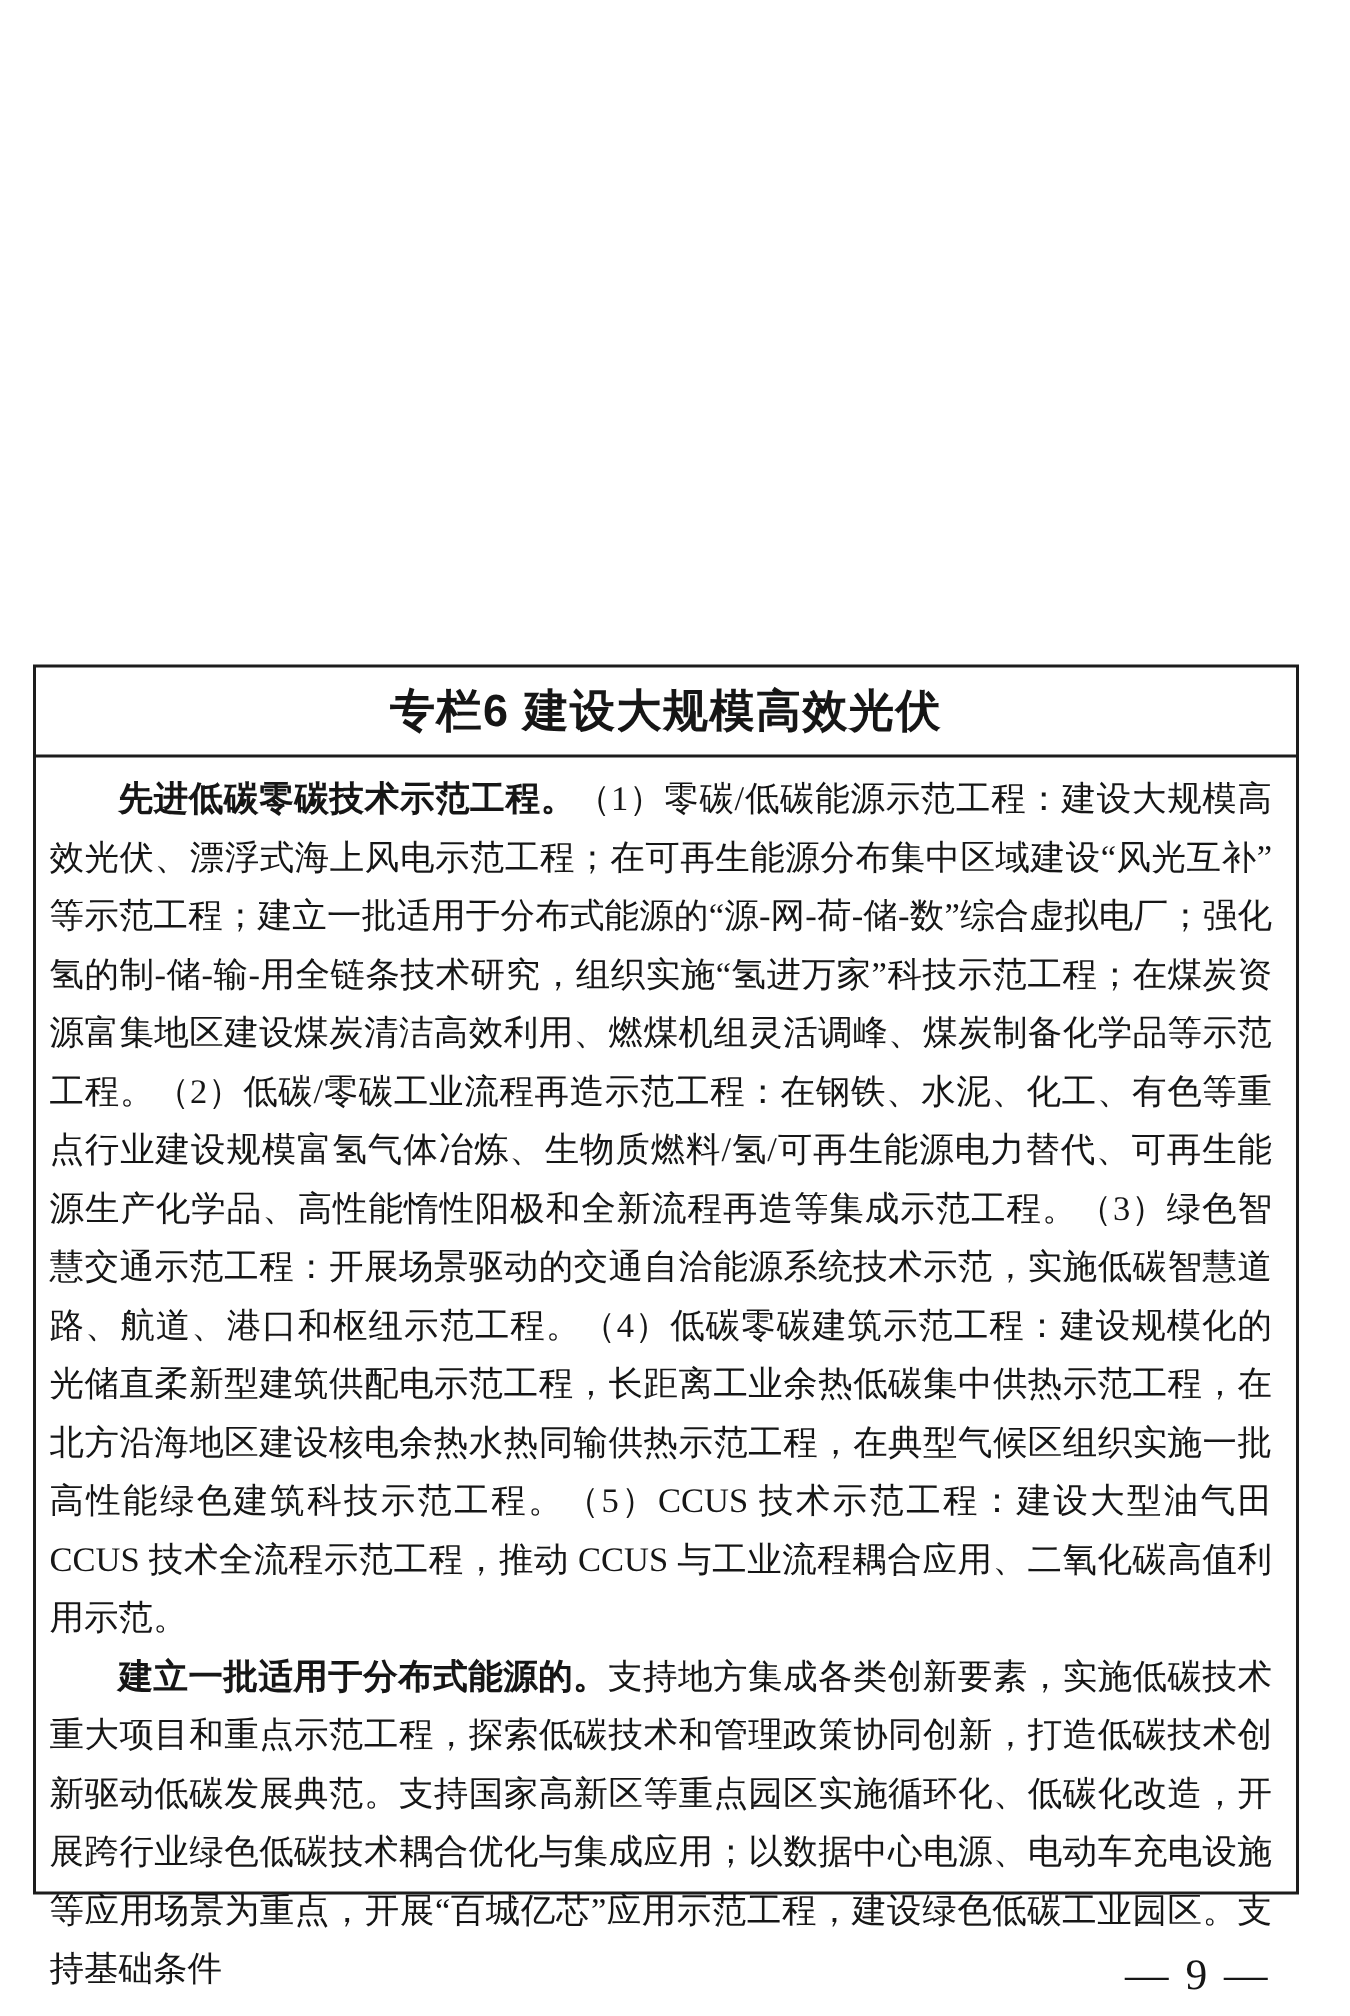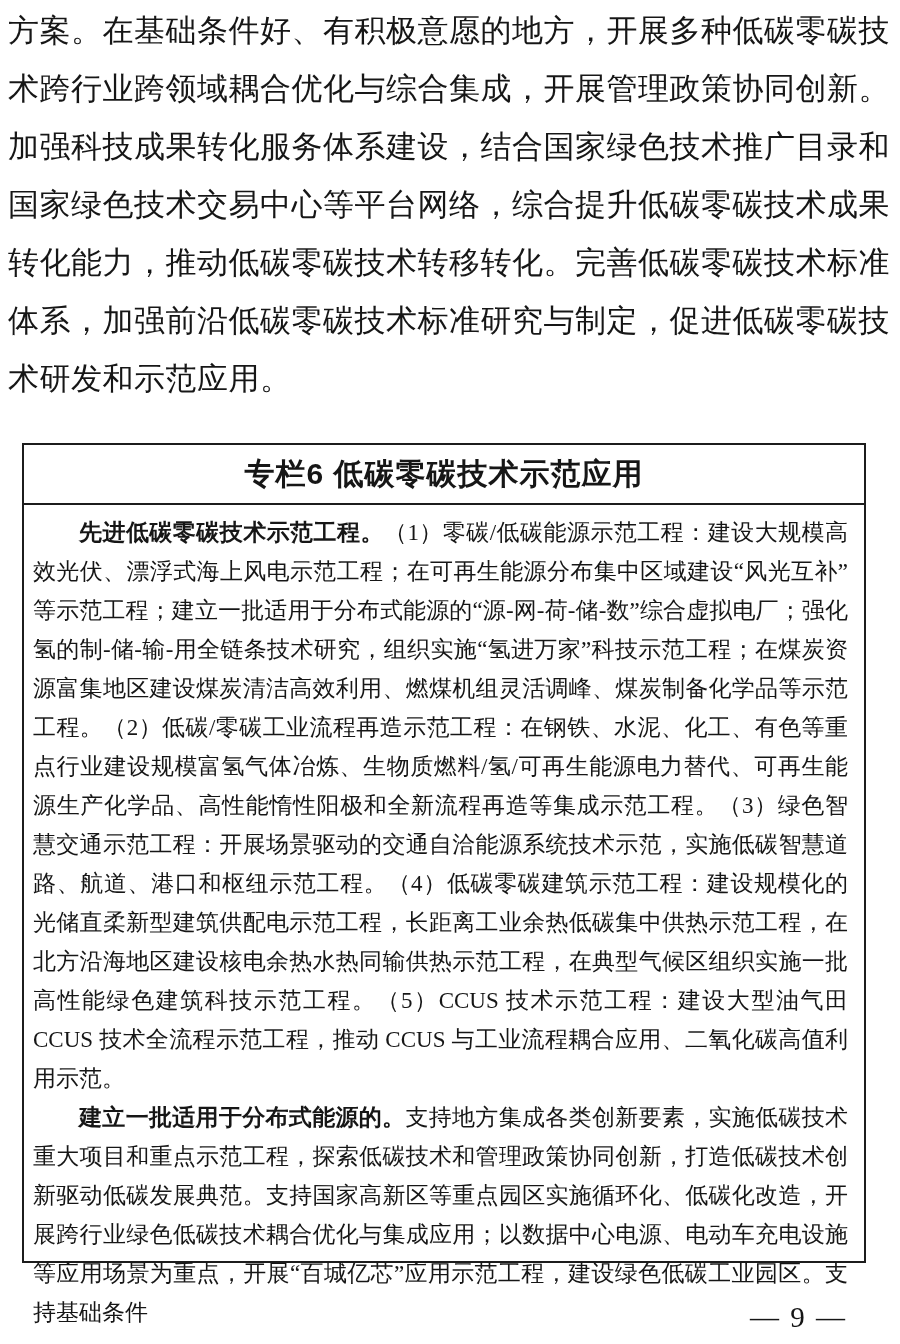--- a/index.html
+++ b/index.html
@@ -63,24 +63,23 @@
     font-size: 29px;
     letter-spacing: 2px;
     white-space: pre;
   }
 </style>
 </head>
 <body>
 
 <div class="page">
 
-  <div class="main-text">方案。在基础条件好、有积极意愿的地方，开展多种低碳零碳技术跨行业跨领域耦合优化与综合集成，开展管理政策协同创新。加强科技成果转化服务体系建设，结合国家绿色技术推广目录和国家绿色技术交易中心等平台网络，综合提升低碳零碳技术成果转化能力，推动低碳零碳技术转移转化。完善低碳零碳技术标准体系，加强前沿低碳零碳技术标准研究与制定，促进低碳零碳技术研发和示范应用。</div>
 
   <div class="column-box">
-    <div class="box-title">专栏6 低碳零碳技术示范应用</div>
+    <div class="box-title">专栏6 建设大规模高效光伏</div>
     <div class="box-body">
       <p><span class="lead">先进低碳零碳技术示范工程。</span><span>（1）零碳/低碳能源示范工程：建设大规模高效光伏、漂浮式海上风电示范工程；在可再生能源分布集中区域建设“风光互补”等示范工程；建立一批适用于分布式能源的“源-网-荷-储-数”综合虚拟电厂；强化氢的制-储-输-用全链条技术研究，组织实施“氢进万家”科技示范工程；在煤炭资源富集地区建设煤炭清洁高效利用、燃煤机组灵活调峰、煤炭制备化学品等示范工程。（2）低碳/零碳工业流程再造示范工程：在钢铁、水泥、化工、有色等重点行业建设规模富氢气体冶炼、生物质燃料/氢/可再生能源电力替代、可再生能源生产化学品、高性能惰性阳极和全新流程再造等集成示范工程。（3）绿色智慧交通示范工程：开展场景驱动的交通自洽能源系统技术示范，实施低碳智慧道路、航道、港口和枢纽示范工程。（4）低碳零碳建筑示范工程：建设规模化的光储直柔新型建筑供配电示范工程，长距离工业余热低碳集中供热示范工程，在北方沿海地区建设核电余热水热同输供热示范工程，在典型气候区组织实施一批高性能绿色建筑科技示范工程。（5）CCUS 技术示范工程：建设大型油气田 CCUS 技术全流程示范工程，推动 CCUS 与工业流程耦合应用、二氧化碳高值利用示范。</span></p>
       <p><span class="lead">建立一批适用于分布式能源的。</span><span>支持地方集成各类创新要素，实施低碳技术重大项目和重点示范工程，探索低碳技术和管理政策协同创新，打造低碳技术创新驱动低碳发展典范。支持国家高新区等重点园区实施循环化、低碳化改造，开展跨行业绿色低碳技术耦合优化与集成应用；以数据中心电源、电动车充电设施等应用场景为重点，开展“百城亿芯”应用示范工程，建设绿色低碳工业园区。支持基础条件</span></p>
     </div>
   </div>
 
   <div class="page-number">— 9 —</div>
 
 </div>
 

